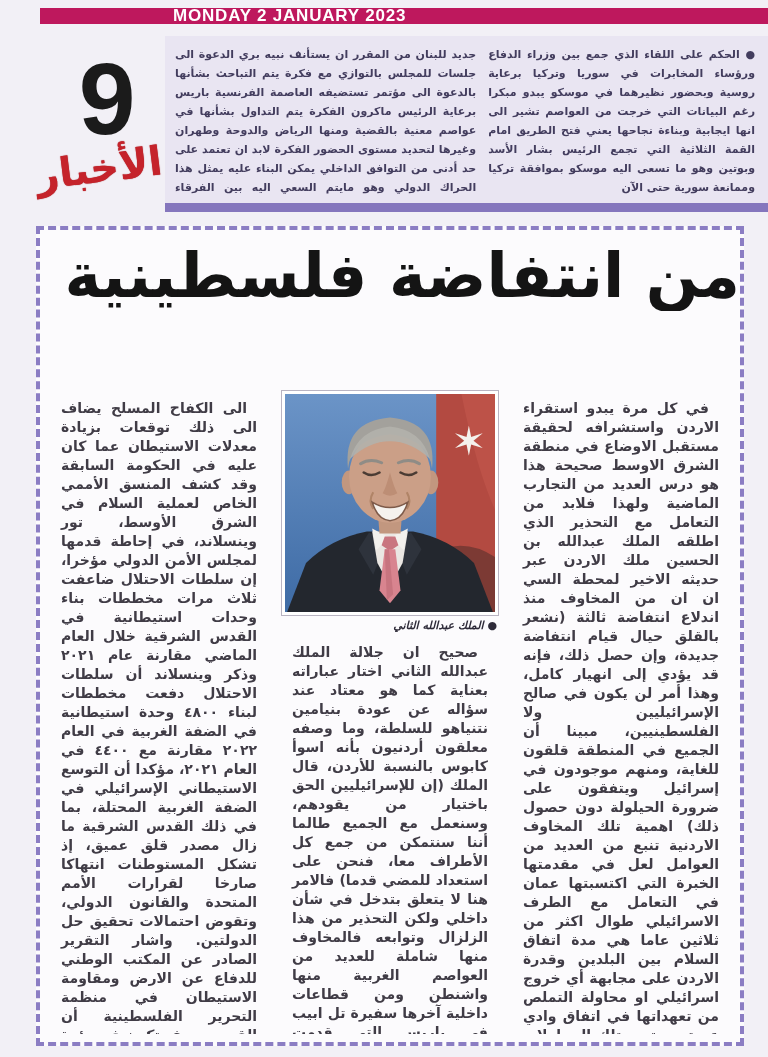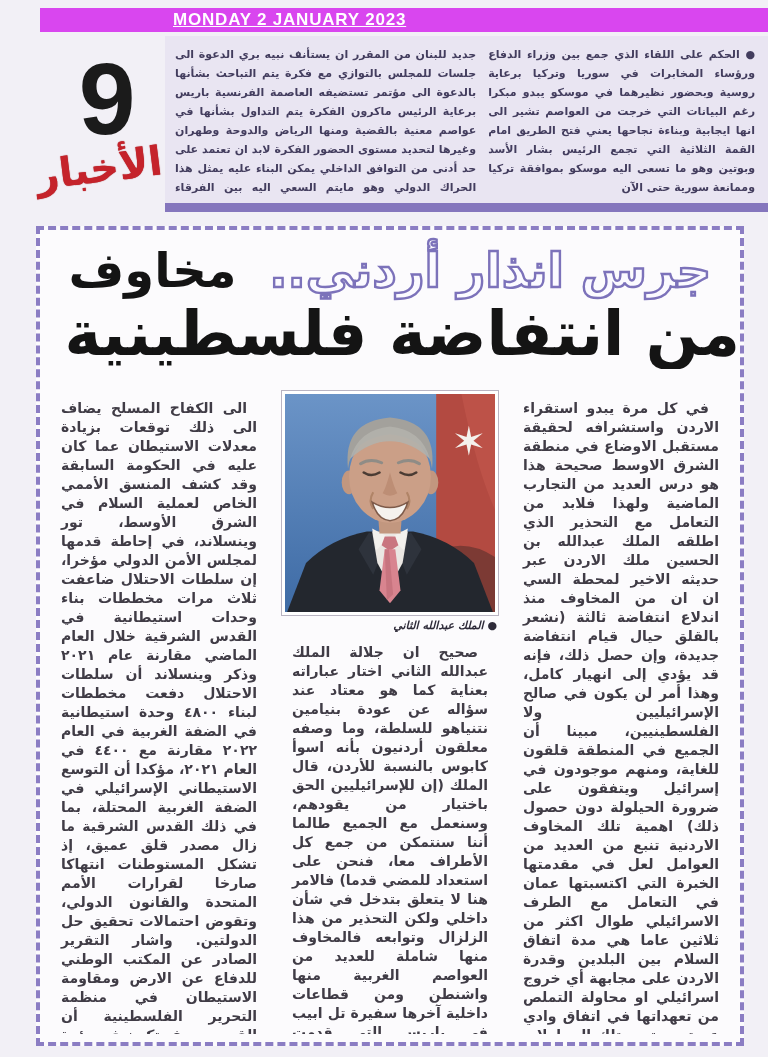--- a/index.html
+++ b/index.html
@@ -2,24 +2,24 @@
 <html lang="ar"><head>
 <meta charset="utf-8">
 <style>
   html,body{margin:0;padding:0;background:#e8e6ee;}
   .page{
     position:relative;width:768px;height:1057px;overflow:hidden;
     background:#f2f0f6;font-family:"DejaVu Sans",sans-serif;
   }
   
   .datebar{
-    position:absolute;left:40px;top:8px;right:0;height:24px;
-    background:#d946ef;color:#fff;display:flex;align-items:center;
+    position:absolute;left:40px;top:8px;right:0;height:16px;
+    background:#be185d;color:#fff;display:flex;align-items:center;
     font-family:"Liberation Sans",sans-serif;font-weight:bold;
-    font-size:17px;letter-spacing:.8px;padding-left:133px;box-sizing:border-box;text-decoration:underline;
+    font-size:17px;letter-spacing:.8px;padding-left:133px;box-sizing:border-box;
   }
   
   .pagenum{
     position:absolute;left:52px;top:48px;width:110px;text-align:center;
     font-family:"Liberation Sans",sans-serif;font-weight:bold;
     font-size:102px;line-height:1;color:#1b1b1b;
   }
   .masthead{
     position:absolute;left:24px;top:146px;width:150px;text-align:center;
     font-size:40px;font-weight:bold;color:#c5232b;
@@ -98,24 +98,20 @@
     </div>
     <div class="brief-col left">
       <p>جديد للبنان من المقرر ان يستأنف نبيه بري الدعوة الى جلسات للمجلس بالتوازي مع فكرة يتم التباحث بشأنها بالدعوة الى مؤتمر تستضيفه العاصمة الفرنسية باريس برعاية الرئيس ماكرون الفكرة يتم التداول بشأنها في عواصم معنية بالقضية ومنها الرياض والدوحة وطهران وغيرها لتحديد مستوى الحضور الفكرة لابد ان تعتمد على حد أدنى من التوافق الداخلي يمكن البناء عليه يمثل هذا الحراك الدولي وهو مايتم السعي اليه بين الفرقاء اللبنانيين.</p>
     </div>
   </div>
   <div class="briefs-bar"></div>
 
   <div class="article">
 
     <div class="headline">
-      <div class="hl-line1">
-        <span class="hl-outline">جرس انذار أردني..</span>
-        <span class="hl-black">مخاوف</span>
-      </div>
       <div class="hl-line2">من انتفاضة فلسطينية ثالثة</div>
     </div>
 
     <div class="body-cols">
 
       <div class="col">
         <p>في كل مرة يبدو استقراء الاردن واستشرافه لحقيقة مستقبل الاوضاع في منطقة الشرق الاوسط صحيحة هذا هو درس العديد من التجارب الماضية ولهذا فلابد من التعامل مع التحذير الذي اطلقه الملك عبدالله بن الحسين ملك الاردن عبر حديثه الاخير لمحطة السي ان ان من المخاوف منذ اندلاع انتفاضة ثالثة (نشعر بالقلق حيال قيام انتفاضة جديدة، وإن حصل ذلك، فإنه قد يؤدي إلى انهيار كامل، وهذا أمر لن يكون في صالح الإسرائيليين ولا الفلسطينيين، مبينا أن الجميع في المنطقة قلقون للغاية، ومنهم موجودون في إسرائيل ويتفقون على ضرورة الحيلولة دون حصول ذلك) اهمية تلك المخاوف الاردنية تنبع من العديد من العوامل لعل في مقدمتها الخبرة التي اكتسبتها عمان في التعامل مع الطرف الاسرائيلي طوال اكثر من ثلاثين عاما هي مدة اتفاق السلام بين البلدين وقدرة الاردن على مجابهة أي خروج اسرائيلي او محاولة التملص من تعهداتها في اتفاق وادي عربة مع تعدد تلك المحاولات حيث شهدت العلاقات بين البلدين (القليل من المد والكثير من الجزر) مع تنوع المشكلات بين البلدين عامل آخر هو التشابك بين عمان وتل ابيب خاصة في قضية الوصاية الاردنية التاريخية على المقدسات في مدينة القدس وكانت تلك القضية محل اثارة في الحوار المذكور حيث اكد على أن المدينة المقدسة يجب أن تكون مدينة تجمعنا، محذرا من محاولات استغلالها من المتطرفين لإذكاء الصراع والعنف واضاف «نحن الأوصياء على المقدسات المسيحية كما الإسلامية في القدس، وما يقلقني هو وجود تحديات تواجه الكنائس بسبب السياسات المفروضة على الأرض، وإذا ما استمر استغلال القدس لأغراض سياسية، يمكن أن تخرج الأمور عن نطاق السيطرة بسرعة كبيرة) حيث يواجه الاردن في ظل حكومته اليمنية الجديدة التي أقرها الكنيست برئاسة بنيامين نتنياهو استهدافا لتلك الوصاية في ظل استمرار خطط تهويد تلك المقدسات وتضم العديد من المتشددين مثل ايتمار بن</p>
       </div>
 
       <div class="col">

